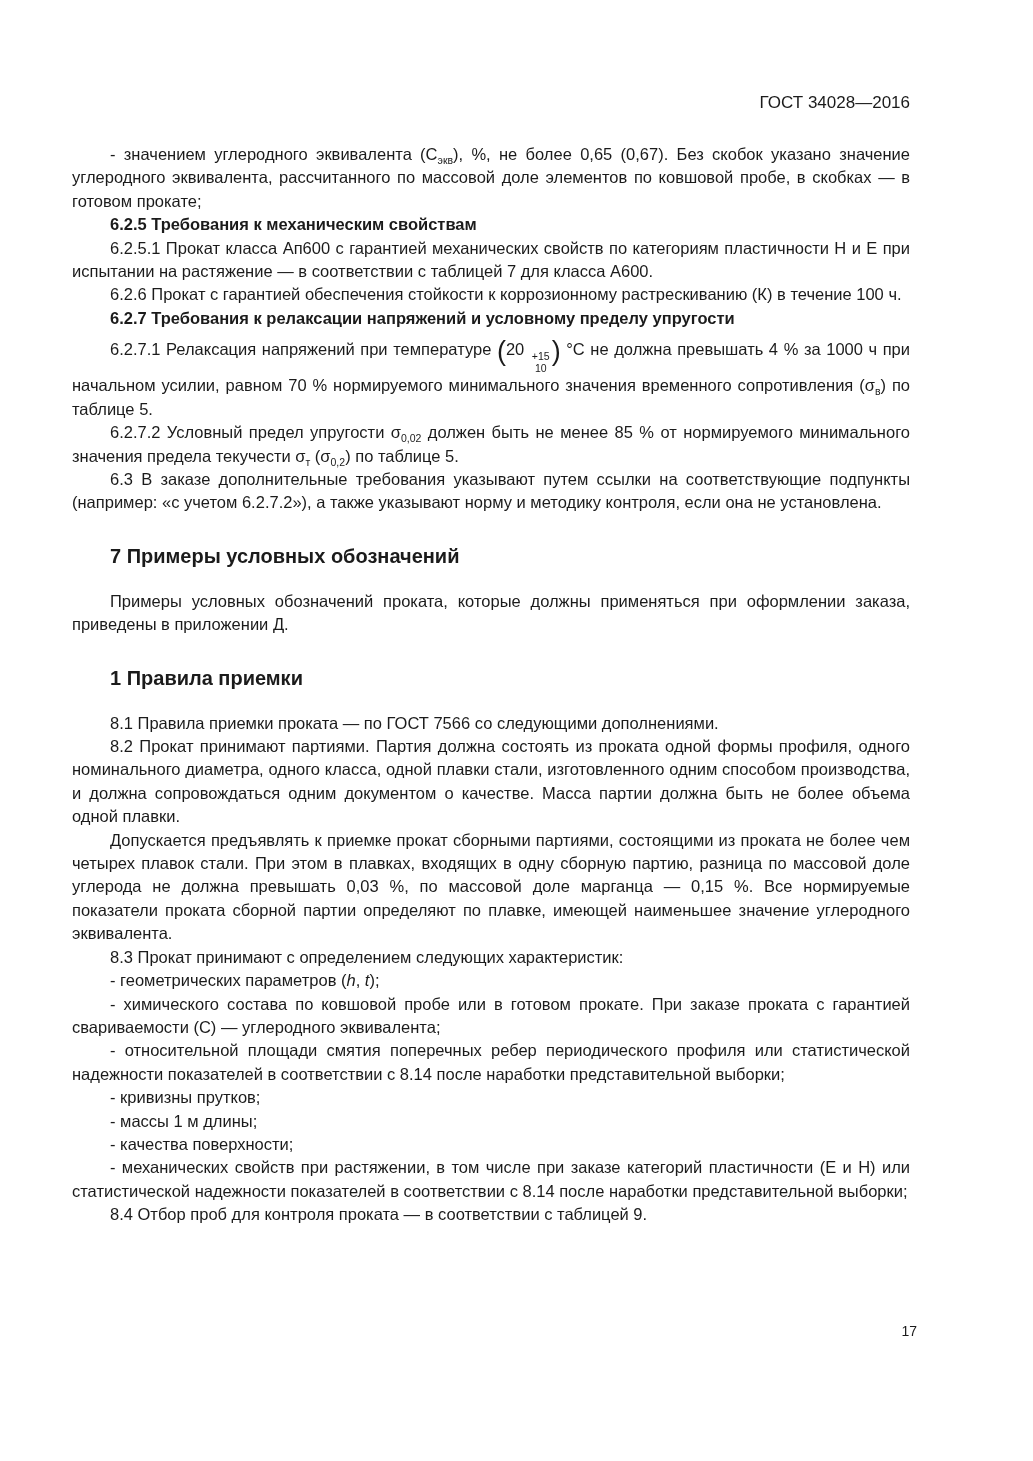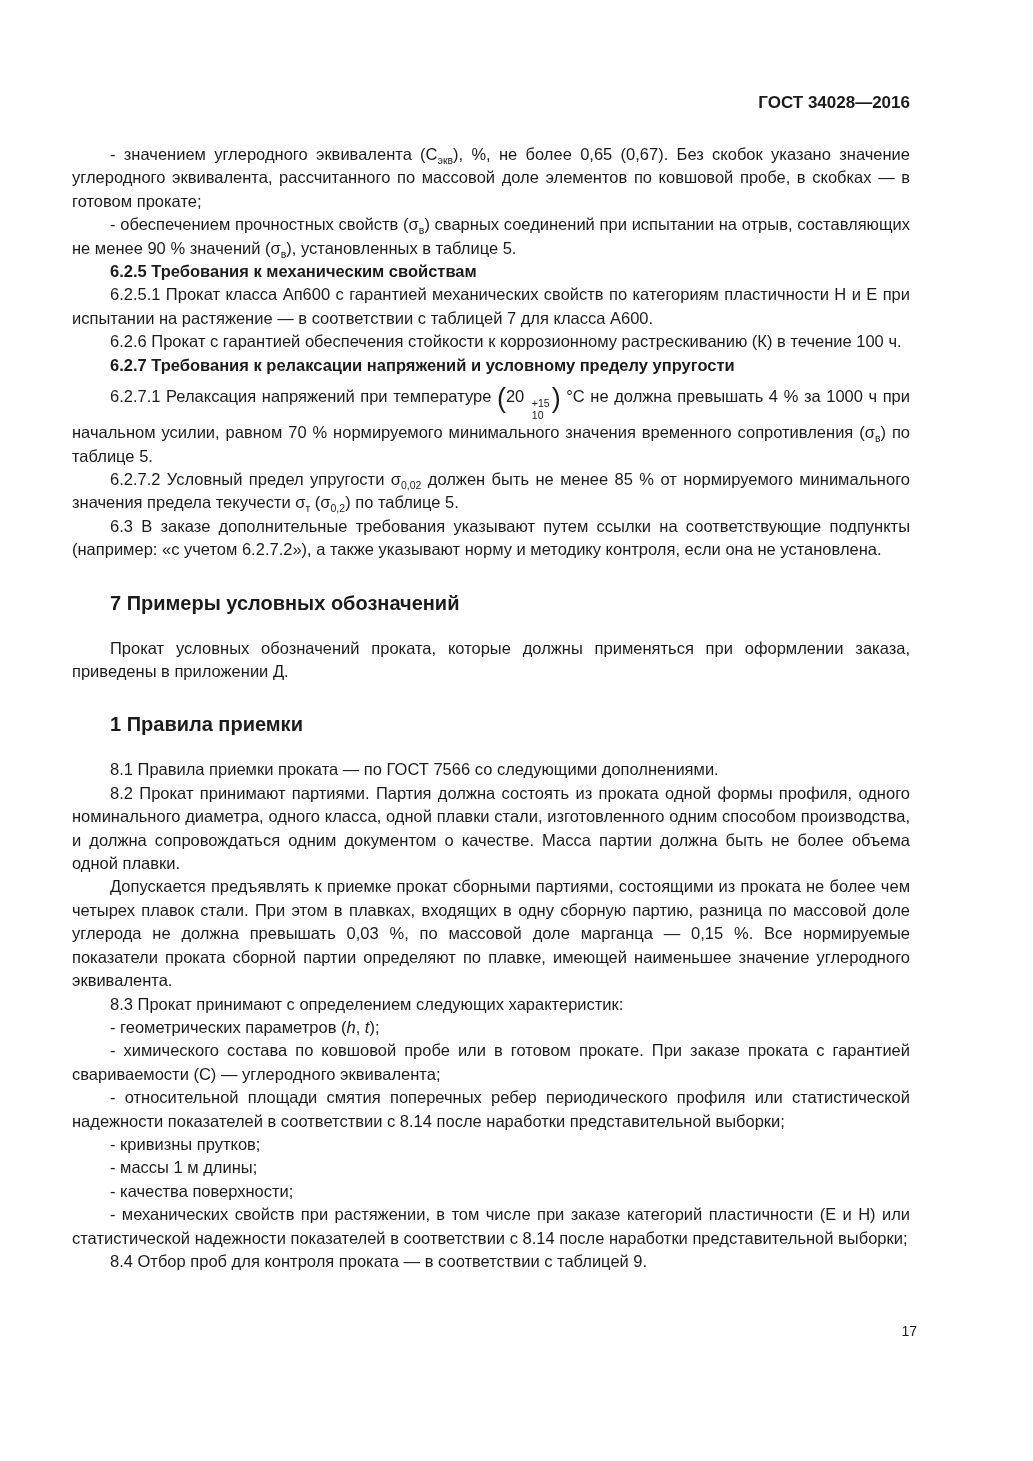--- a/index.html
+++ b/index.html
@@ -13,21 +13,21 @@
     overflow:hidden;
   }
   .content{
     position:absolute;
     left:72px;
     top:93px;
     width:838px;
   }
   .doc-header{
     text-align:right;
-    font-weight:bold;
+    font-weight:normal;
     font-size:17px;
     line-height:20px;
     margin-bottom:30px;
   }
   .body{
     font-size:16.5px;
     line-height:23.4px;
     text-align:justify;
     text-indent:38px;
   }
@@ -47,21 +47,21 @@
     text-align:left;
   }
   sub{font-size:10.5px;line-height:0;vertical-align:-4px;}
   i{font-style:italic;}
   .stack{
     display:inline-flex;
     flex-direction:column;
     font-size:10.5px;
     line-height:1.15;
     vertical-align:-5px;
-    text-align:left;
+    text-align:center;
     padding:0 2px;
     text-indent:0;
     margin-top:20px;
   }
   .bigparen{
     font-size:27px;
     line-height:0;
     vertical-align:-5px;
     font-weight:400;
   }
@@ -74,33 +74,32 @@
   }
 </style>
 </head>
 <body>
 
 <div class="page">
   <div class="content">
     <div class="doc-header">ГОСТ 34028—2016</div>
     <div>
         <div class="body">- значением углеродного эквивалента (С<sub>экв</sub>), %, не более 0,65 (0,67). Без скобок указано значение углеродного эквивалента, рассчитанного по массовой доле элементов по ковшовой пробе, в скобках — в готовом прокате;</div>
-        <div class="body">- обеспечением прочностных свойств (σ<sub>в</sub>) сварных соединений при испытании на отрыв, составляющих не менее 90 % значений (σ<sub>в</sub>), установленных в таблице 5.</div>
         <div class="bold-heading">6.2.5 Требования к механическим свойствам</div>
         <div class="body">6.2.5.1 Прокат класса Ап600 с гарантией механических свойств по категориям пластичности Н и Е при испытании на растяжение — в соответствии с таблицей 7 для класса А600.</div>
         <div class="body">6.2.6 Прокат с гарантией обеспечения стойкости к коррозионному растрескиванию (К) в течение 100 ч.</div>
         <div class="bold-heading">6.2.7 Требования к релаксации напряжений и условному пределу упругости</div>
         <div class="body">6.2.7.1 Релаксация напряжений при температуре <span class="bigparen">(</span>20 <span class="stack">
             <span>+15</span>
             <span>10</span>
           </span><span class="bigparen">)</span> °С не должна превышать 4 % за 1000 ч при начальном усилии, равном 70 % нормируемого минимального значения временного сопротивления (σ<sub>в</sub>) по таблице 5.</div>
         <div class="body">6.2.7.2 Условный предел упругости σ<sub>0,02</sub> должен быть не менее 85 % от нормируемого минимального значения предела текучести σ<sub>т</sub> (σ<sub>0,2</sub>) по таблице 5.</div>
         <div class="body">6.3 В заказе дополнительные требования указывают путем ссылки на соответствующие подпункты (например: «с учетом 6.2.7.2»), а также указывают норму и методику контроля, если она не установлена.</div>
         <div class="section-heading">7 Примеры условных обозначений</div>
-        <div class="body">Прокат условных обозначений проката, которые должны применяться при оформлении заказа, приведены в приложении Д.</div>
+        <div class="body">Примеры условных обозначений проката, которые должны применяться при оформлении заказа, приведены в приложении Д.</div>
         <div class="section-heading">1 Правила приемки</div>
         <div class="body">8.1 Правила приемки проката — по ГОСТ 7566 со следующими дополнениями.</div>
         <div class="body">8.2 Прокат принимают партиями. Партия должна состоять из проката одной формы профиля, одного номинального диаметра, одного класса, одной плавки стали, изготовленного одним способом производства, и должна сопровождаться одним документом о качестве. Масса партии должна быть не более объема одной плавки.</div>
         <div class="body">Допускается предъявлять к приемке прокат сборными партиями, состоящими из проката не более чем четырех плавок стали. При этом в плавках, входящих в одну сборную партию, разница по массовой доле углерода не должна превышать 0,03 %, по массовой доле марганца — 0,15 %. Все нормируемые показатели проката сборной партии определяют по плавке, имеющей наименьшее значение углеродного эквивалента.</div>
         <div class="body">8.3 Прокат принимают с определением следующих характеристик:</div>
         <div class="body">- геометрических параметров (<i>h</i>, <i>t</i>);</div>
         <div class="body">- химического состава по ковшовой пробе или в готовом прокате. При заказе проката с гарантией свариваемости (С) — углеродного эквивалента;</div>
         <div class="body">- относительной площади смятия поперечных ребер периодического профиля или статистической надежности показателей в соответствии с 8.14 после наработки представительной выборки;</div>
         <div class="body">- кривизны прутков;</div>
         <div class="body">- массы 1 м длины;</div>

